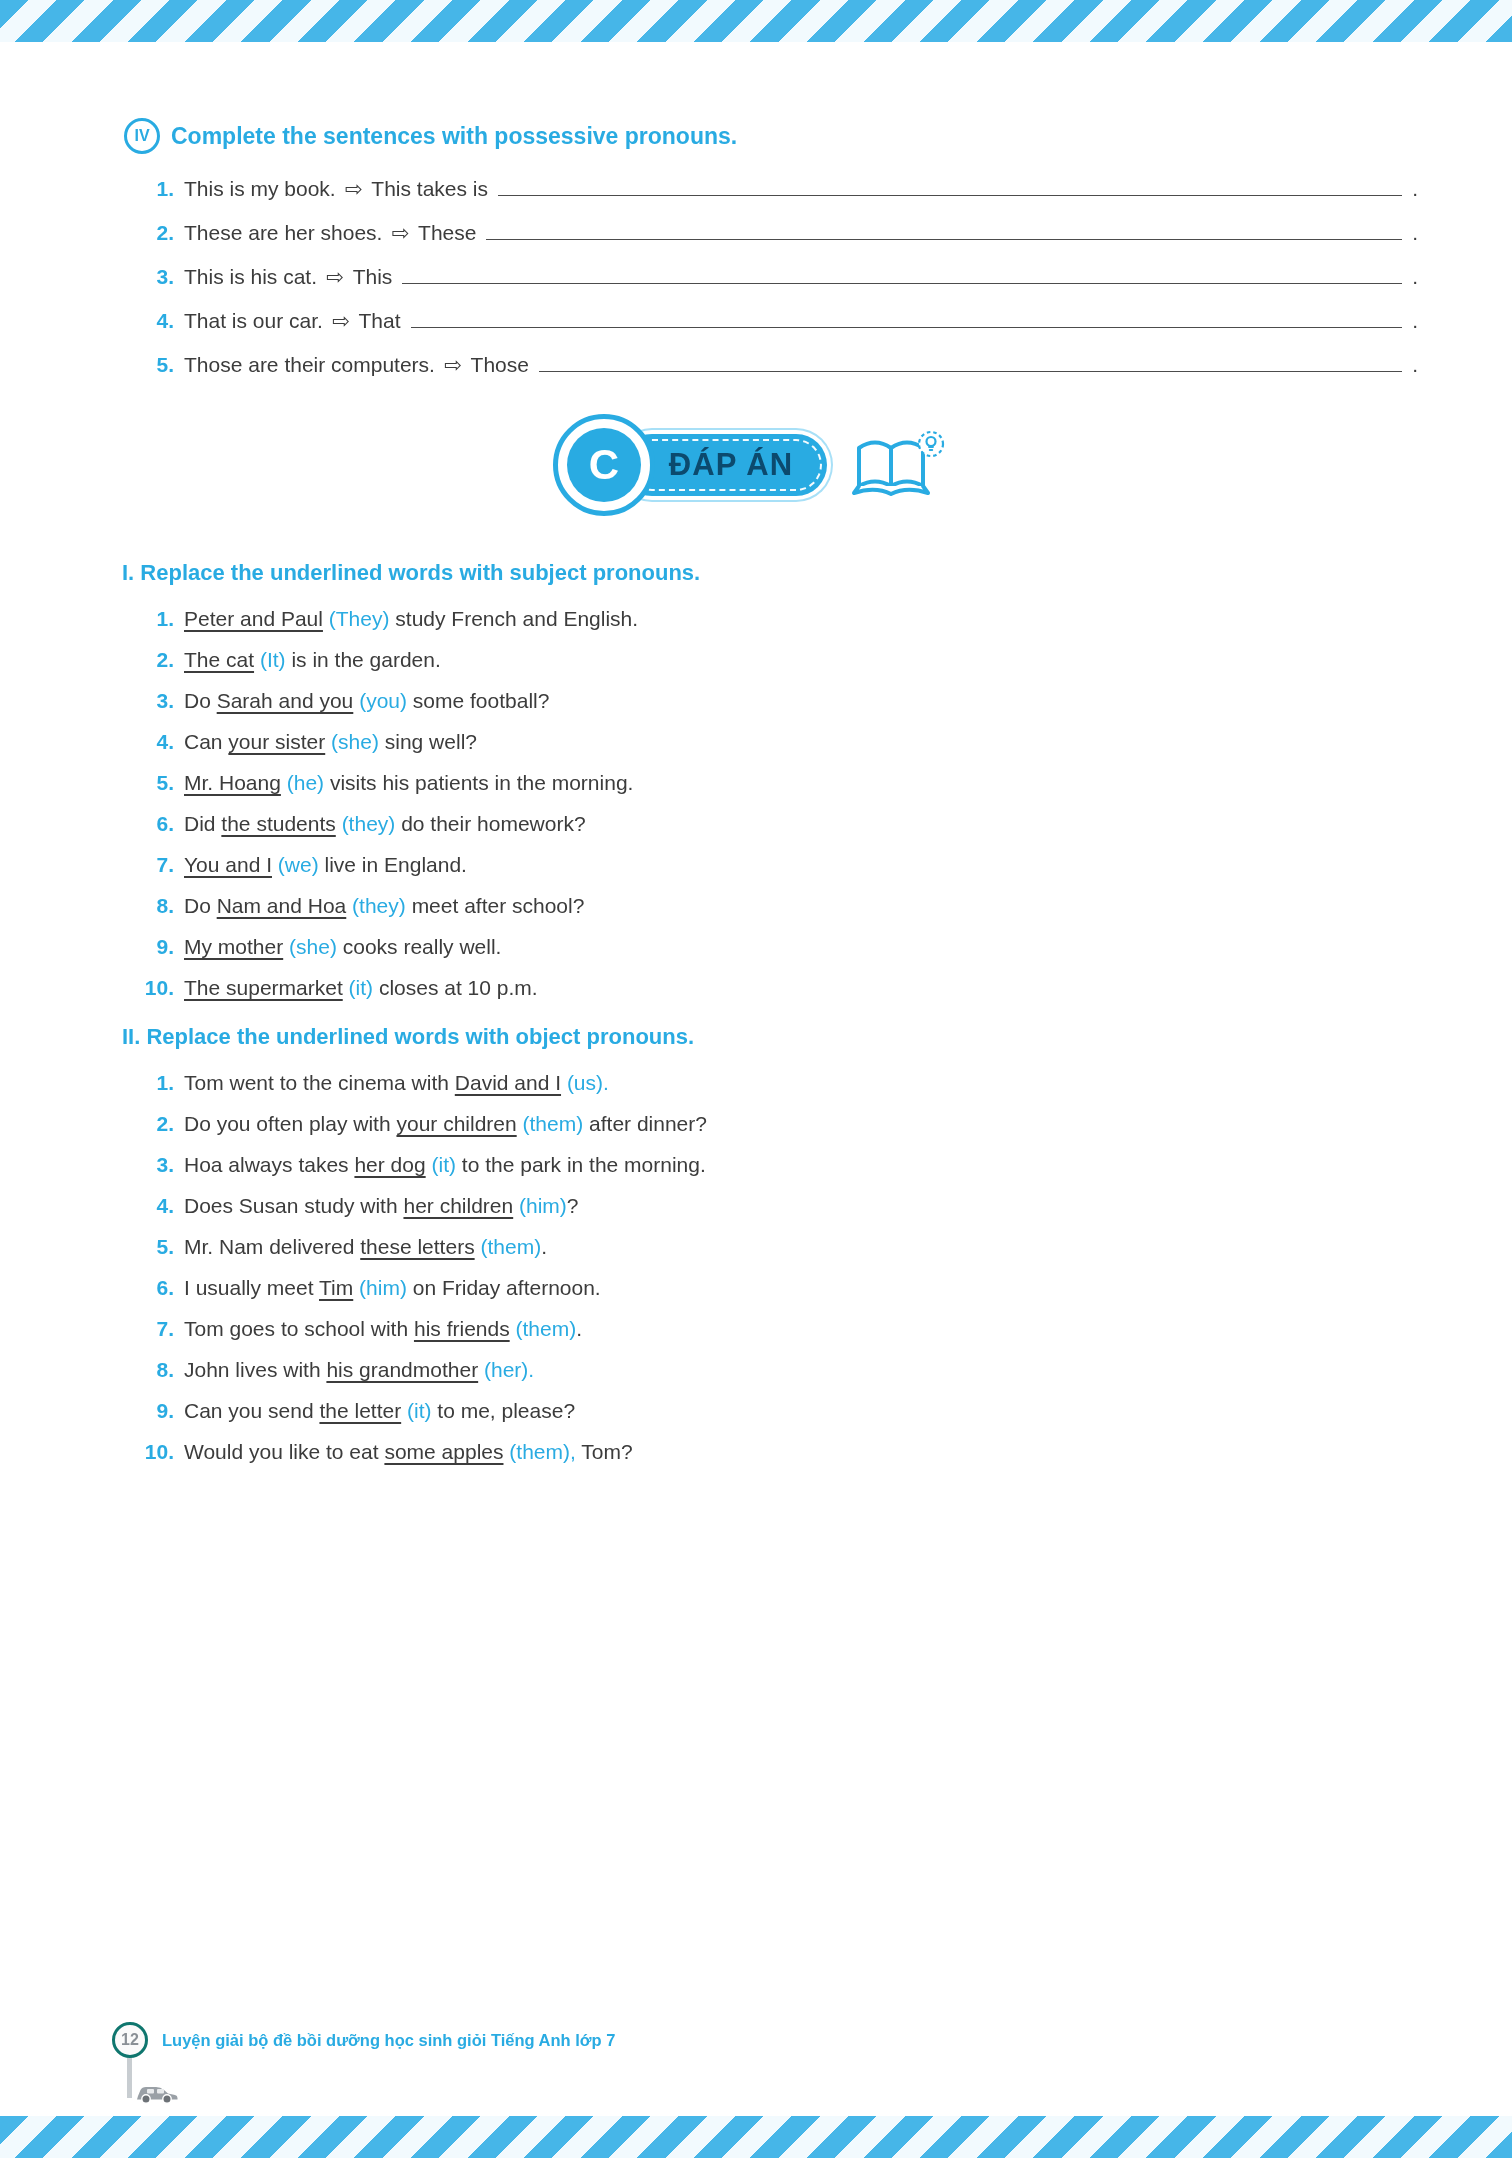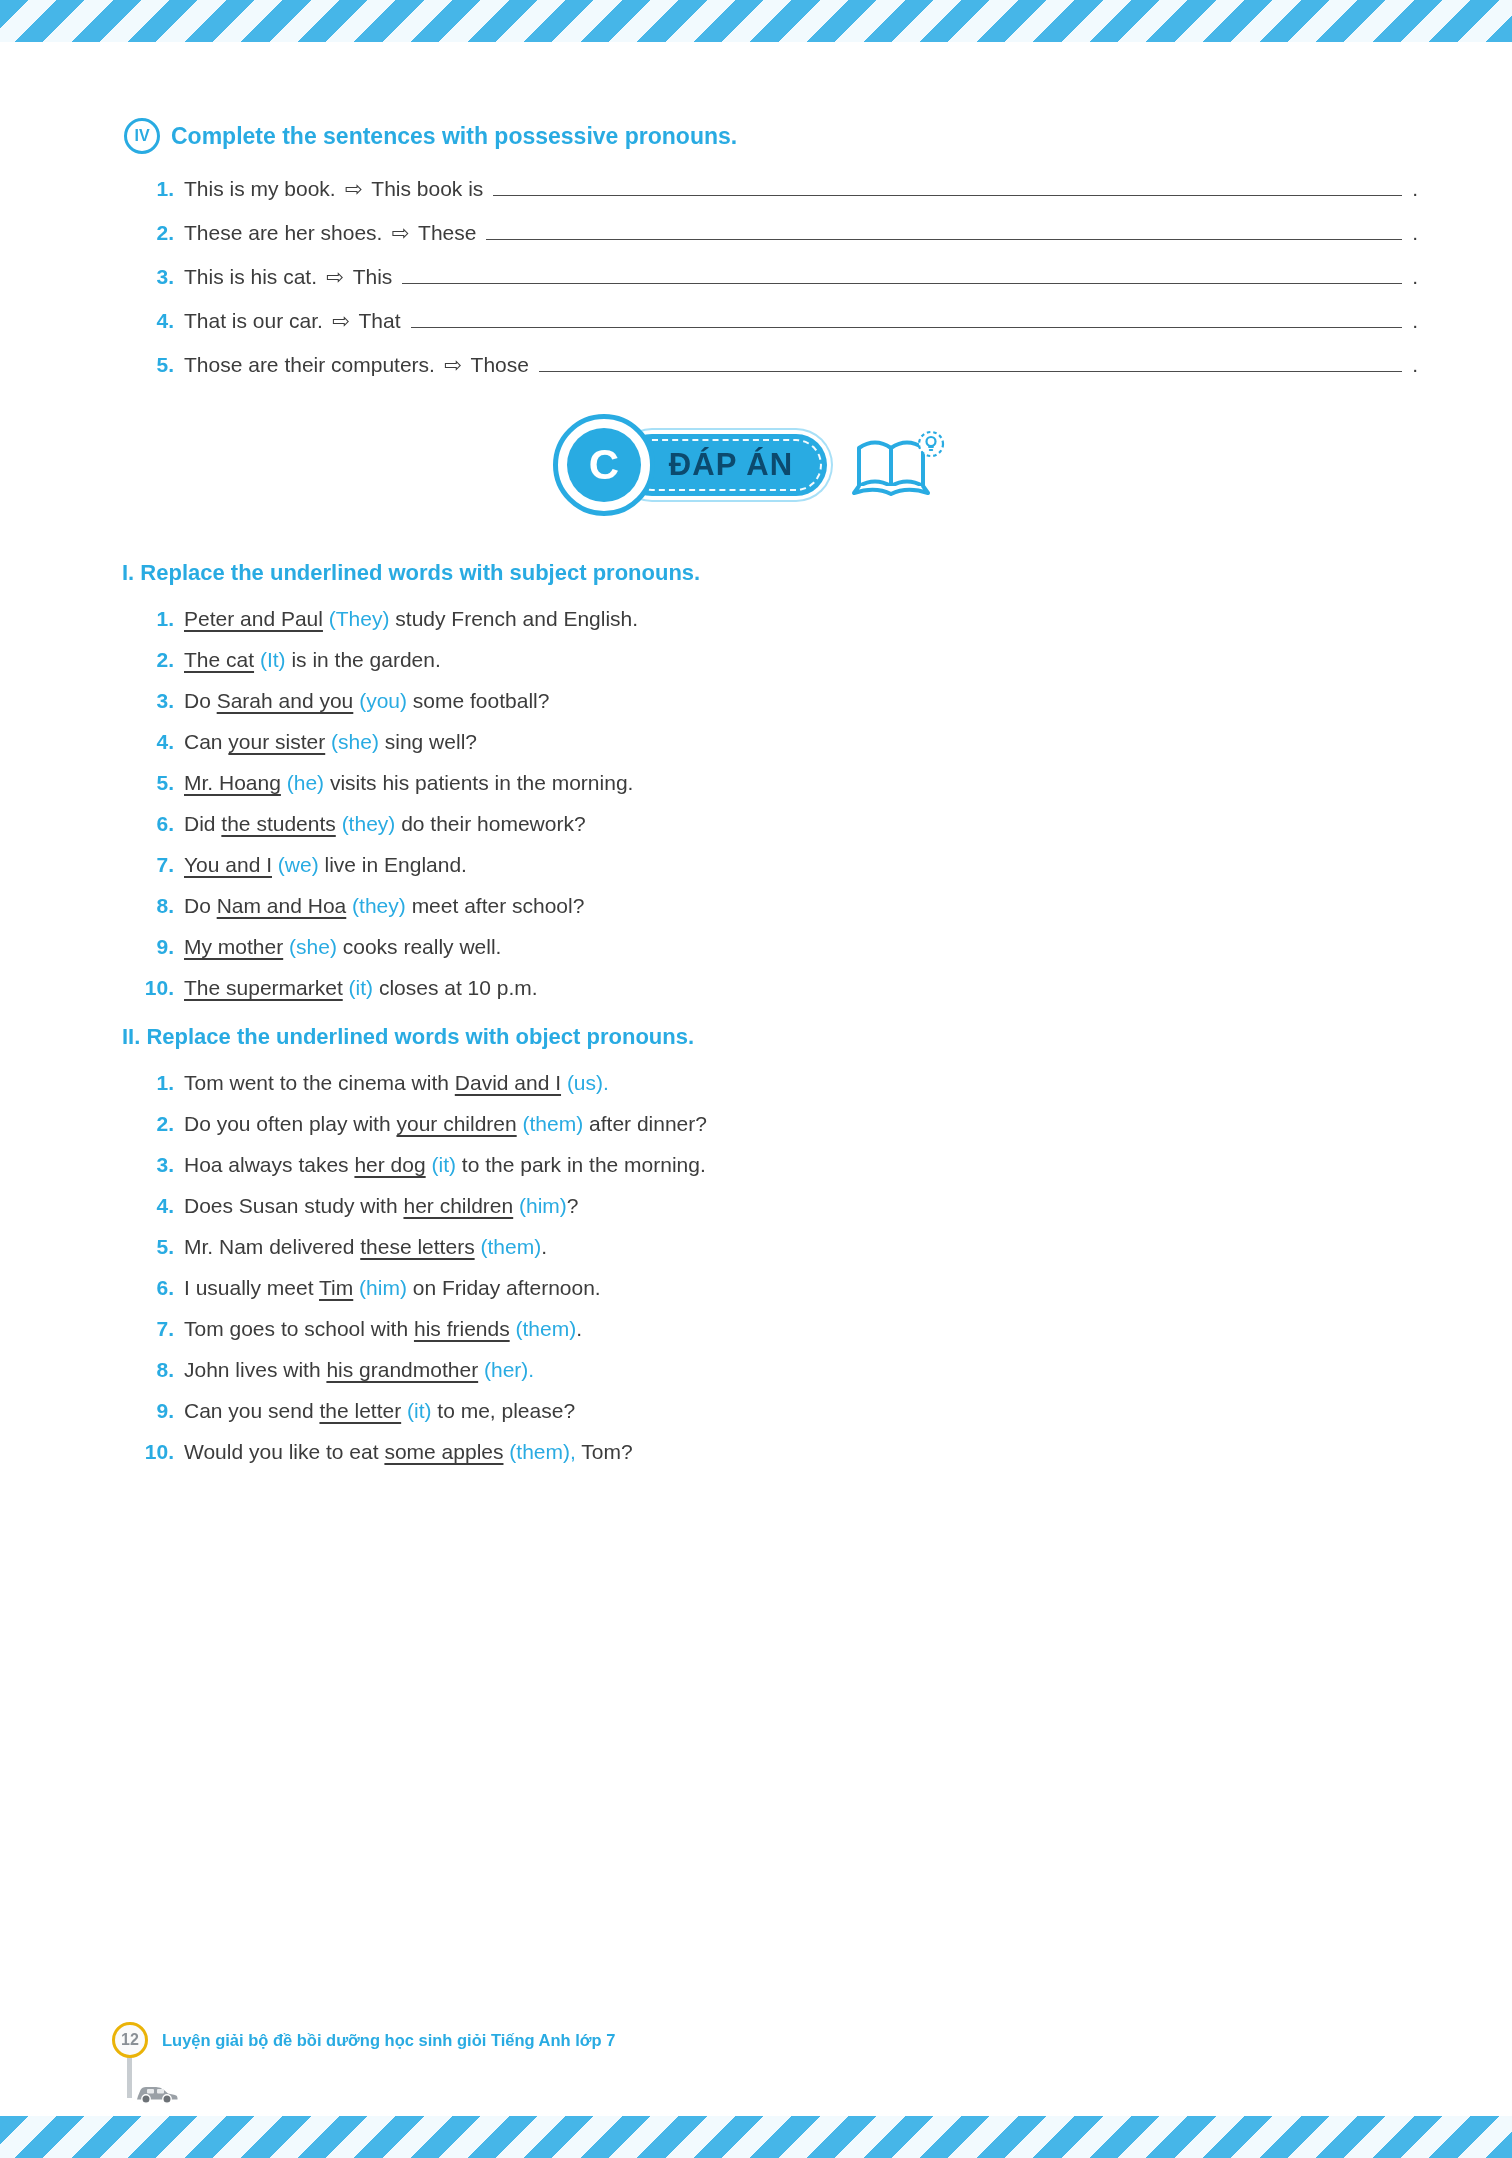--- a/index.html
+++ b/index.html
@@ -45,21 +45,21 @@
     display:flex; align-items:center; border-radius:31px;
     box-shadow:0 0 0 4px #ffffff, 0 0 0 6px #a8e0f7; }
   .pill::after { content:""; position:absolute; inset:5px; border:2px dashed rgba(255,255,255,0.95);
     border-radius:inherit; pointer-events:none; }
 
   
   .footer { position:absolute; left:112px; bottom:50px; }
   .footer-row { display:flex; align-items:center; gap:14px; }
   .sign { position:relative; width:36px; }
   .page-circle { position:relative; z-index:2; width:36px; height:36px; border-radius:50%;
-    background:#fafafa; border:3px solid #eab308; color:#8a9096; font-weight:bold; font-size:16px;
+    background:#fafafa; border:3px solid #0f766e; color:#8a9096; font-weight:bold; font-size:16px;
     display:flex; align-items:center; justify-content:center; }
   .sign-post { position:absolute; left:15px; top:32px; width:5px; height:44px; background:#c8cdd1; z-index:1; }
   .footer-title { color:#29abe2; font-weight:bold; font-size:16.5px; }
   .car-icon { margin:24px 0 0 22px; position:relative; z-index:2; }
 </style>
 </head>
 <body>
 
 <div class="page">
   <div class="stripe top"></div>
@@ -69,21 +69,21 @@
     <div class="ex-heading">
       <span class="roman-badge">IV</span>
       <span class="heading-text">Complete the sentences with possessive pronouns.</span>
     </div>
 
     <div id="sec4-list">
         <div class="ex-item fill">
           <span class="num">1.</span>
           <span>This is my book.</span>
           <span class="arrow">⇨</span>
-          <span>This book is</span>
+          <span>This takes is</span>
           <span class="blank"></span>
           <span class="tail">.</span>
         </div>
         <div class="ex-item fill">
           <span class="num">2.</span>
           <span>These are her shoes.</span>
           <span class="arrow">⇨</span>
           <span>These</span>
           <span class="blank"></span>
           <span class="tail">.</span>

